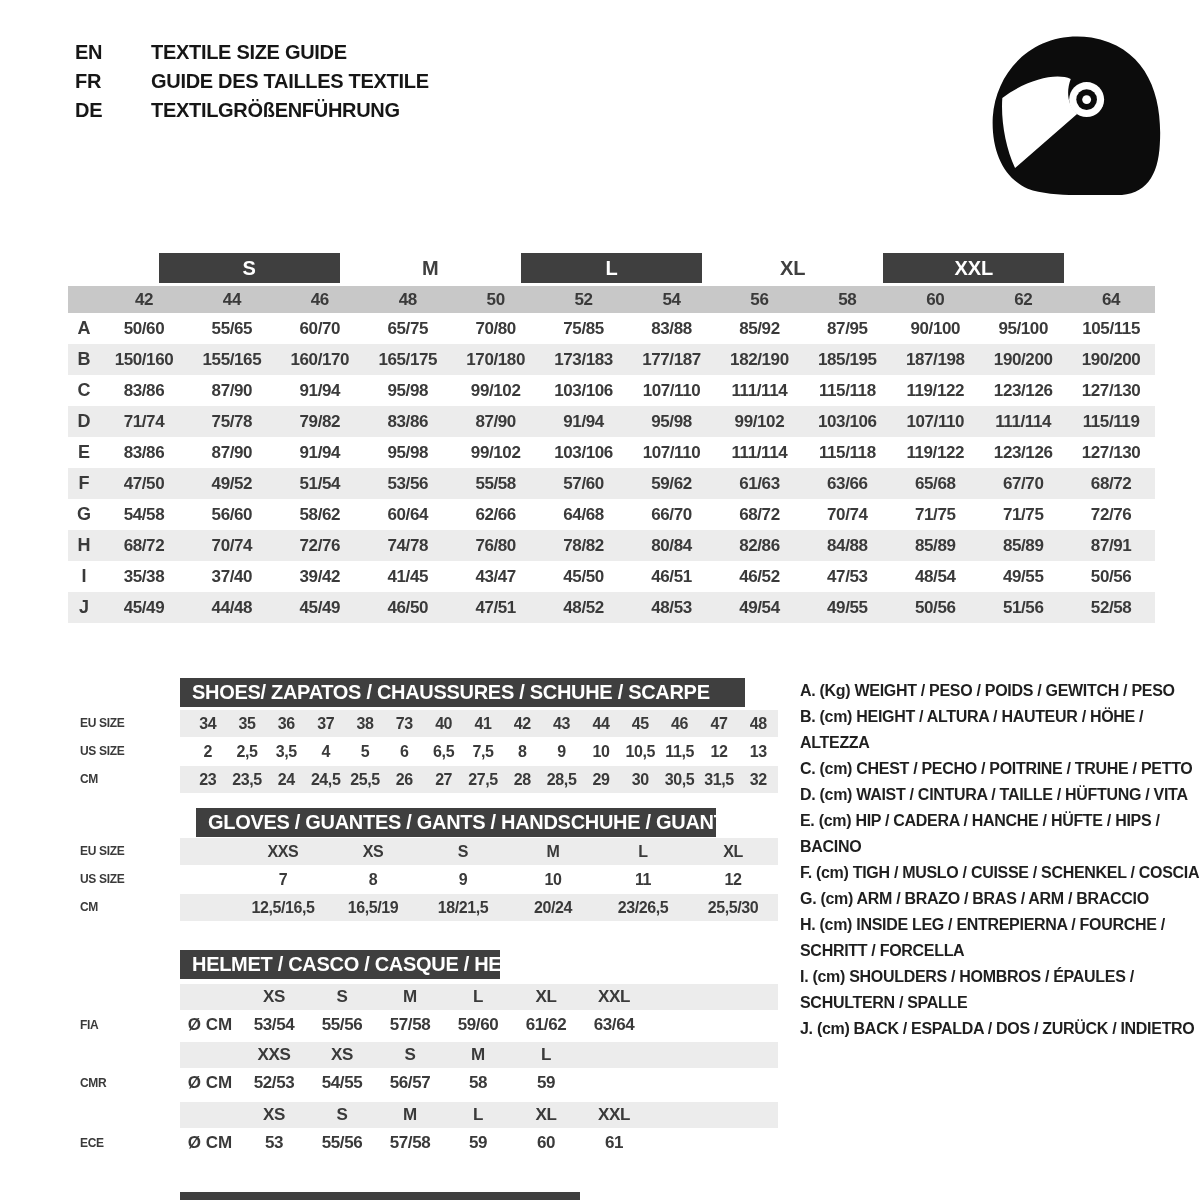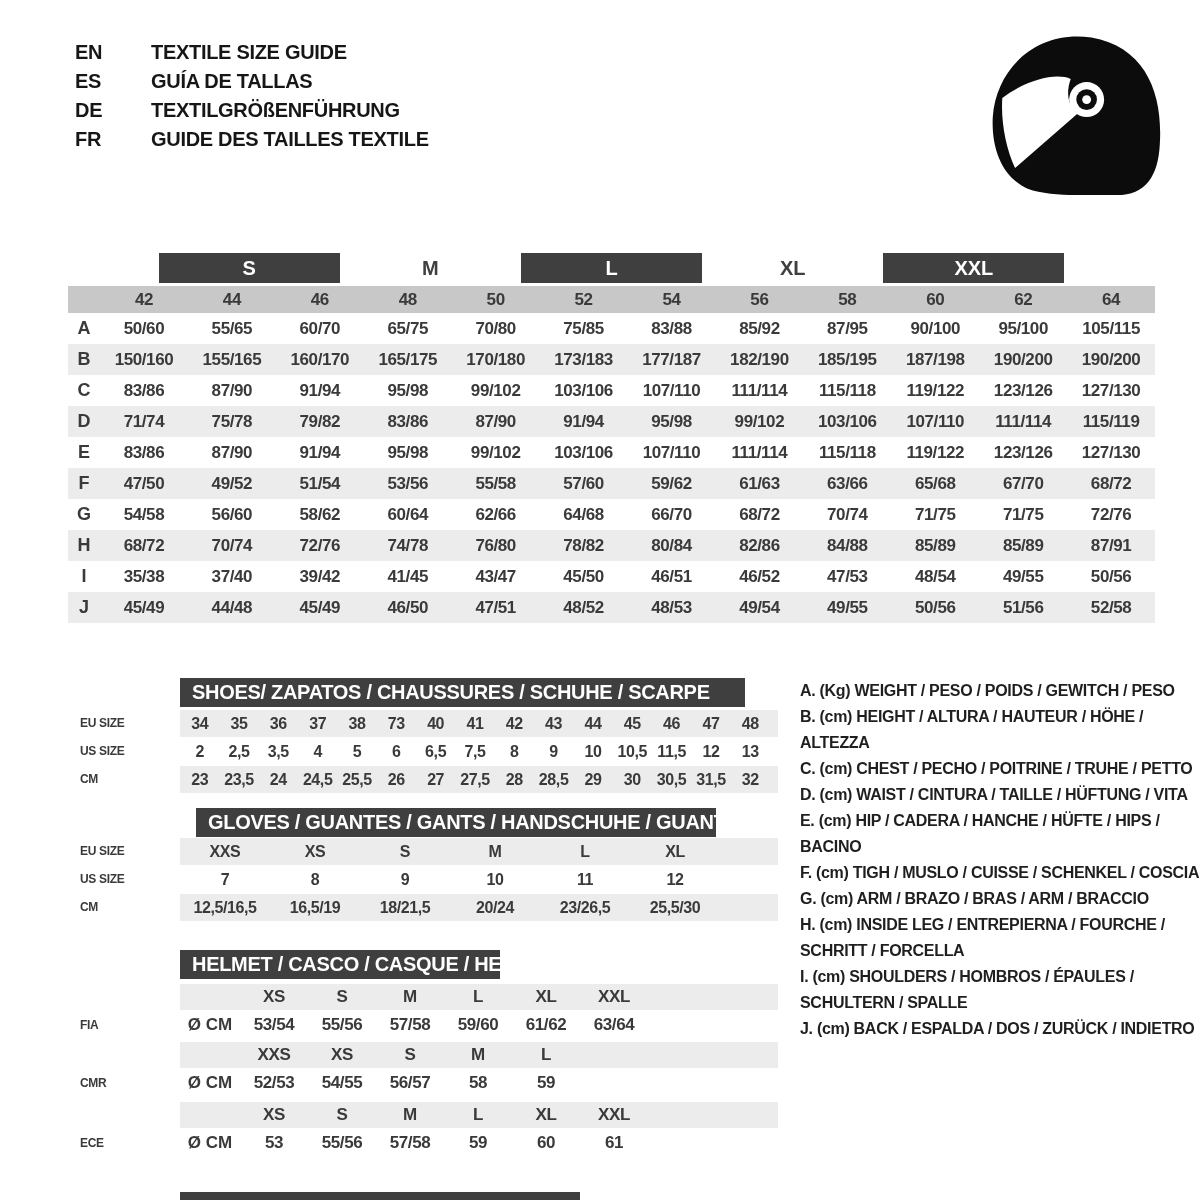--- a/index.html
+++ b/index.html
@@ -38,21 +38,21 @@
              font-size:20px;line-height:29px;padding-left:12px;box-sizing:border-box;
              letter-spacing:-0.3px;white-space:nowrap;}
   #shoes-title{left:180px;top:678px;width:565px;}
   #gloves-title{left:196px;top:808px;width:520px;}
   #helmet-title{left:180px;top:950px;width:320px;}
 
   
   .sec-row{display:flex;height:27px;margin-bottom:1px;}
   .sec-label{width:100px;flex:0 0 100px;font-weight:bold;font-size:12px;line-height:27px;
              letter-spacing:-0.3px;white-space:nowrap;}
-  .sec-bg{flex:0 0 598px;width:598px;display:flex;}
+  .sec-bg{flex:0 0 598px;width:598px;display:flex;justify-content:flex-end;}
   .sec-row.shaded .sec-bg{background:#ececec;}
   #shoes-rows{position:absolute;left:80px;top:710px;}
   #gloves-rows{position:absolute;left:80px;top:838px;}
   #shoes-rows .cols{width:590px;display:flex;}
   #gloves-rows .cols{width:540px;display:flex;}
   .cols .cell{line-height:27px;font-size:16px;}
 
   
   #helmet-rows{position:absolute;left:80px;top:984px;}
   .helm-row{display:flex;height:30px;}
@@ -77,30 +77,26 @@
 <body>
 
 <div id="page">
 
   <div id="lang-block">
       <div class="lang-row">
         <div class="lang-code" style="display: inline-block;">EN</div>
         <div class="lang-label" style="display: inline-block;">TEXTILE SIZE GUIDE</div>
       </div>
       <div class="lang-row">
-        <div class="lang-code" style="display: inline-block;">ES</div>
-        <div class="lang-label" style="display: inline-block;">GUÍA DE TALLAS</div>
+        <div class="lang-code" style="display: inline-block;">FR</div>
+        <div class="lang-label" style="display: inline-block;">GUIDE DES TAILLES TEXTILE</div>
       </div>
       <div class="lang-row">
         <div class="lang-code" style="display: inline-block;">DE</div>
         <div class="lang-label" style="display: inline-block;">TEXTILGRÖßENFÜHRUNG</div>
-      </div>
-      <div class="lang-row">
-        <div class="lang-code" style="display: inline-block;">FR</div>
-        <div class="lang-label" style="display: inline-block;">GUIDE DES TAILLES TEXTILE</div>
       </div>
     </div>
 
   <div id="helmet-icon">
     <svg width="195" height="175" viewBox="0 0 120 110" xmlns="http://www.w3.org/2000/svg">
       <path d="M70,6 C35,1 10,26 8,56 C7,76 14,94 30,101 C38,104 50,105 60,105 L86,105 C104,105 112,93 113,73 C115,41 104,12 70,6 Z" fill="#0c0c0c"></path>
       <path d="M14,44 C30,32 48,28 57,32 C54,40 55,49 61,54 L22,88 C16,75 13,58 14,44 Z" fill="#ffffff"></path>
       <circle cx="67" cy="45" r="11" fill="#ffffff"></circle>
       <circle cx="67" cy="45" r="6.5" fill="#0c0c0c"></circle>
       <circle cx="67" cy="45" r="2.8" fill="#ffffff"></circle>

